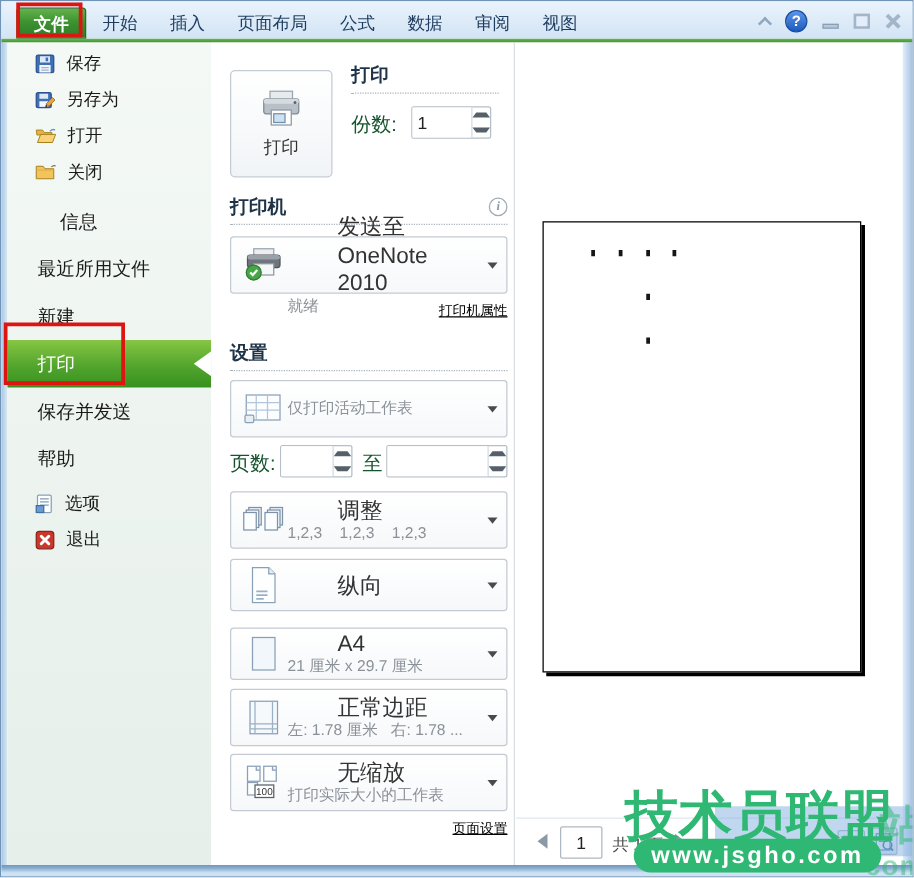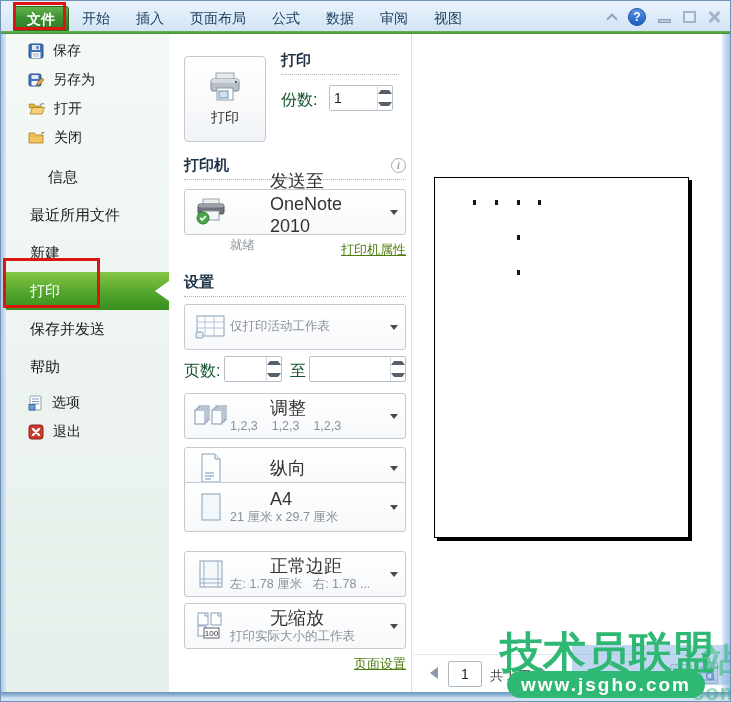--- a/index.html
+++ b/index.html
@@ -63,21 +63,21 @@
   
   .anno{position:absolute;border:3px solid #dc1511;z-index:30;pointer-events:none;}
   .anno-file{left:12px;top:1px;width:53px;height:28px;}
   .anno-print{left:2px;top:257px;width:97px;height:50px;}
 
   
   .main-panel{position:absolute;left:168px;top:33px;bottom:9px;width:242px;background:#fff;}
   .abs{position:absolute;}
   .heading{font-size:15px;font-weight:bold;color:#1e3248;}
   .dotline{border-top:1px dotted #aab4be;height:0;}
-  .link{font-size:13px;color:#4d7c0f;text-decoration:underline;cursor:pointer;}
+  .link{font-size:11px;color:#000000;text-decoration:underline;cursor:pointer;}
 
   .big-print-btn{left:15px;top:22px;width:82px;height:86px;border:1px solid #c3cad3;border-radius:4px;
     background:linear-gradient(#ffffff,#f1f4f7);display:flex;flex-direction:column;
     align-items:center;justify-content:center;gap:6px;cursor:pointer;}
   .big-print-btn span{font-size:14px;color:#333;}
 
   .spinner{display:flex;border:1px solid #b4bfc9;border-radius:2px;background:#fff;height:26px;}
   .spinner input{border:none;outline:none;flex:1;min-width:0;font-size:14px;padding:0 4px;
     font-family:"Liberation Sans",sans-serif;color:#222;}
   .spin-arrows{width:15px;border-left:1px solid #d4dbe2;display:flex;flex-direction:column;}
@@ -365,21 +365,21 @@
             <line x1="6" y1="23" x2="15" y2="23" stroke="#9ab0c4" stroke-width="1.4"></line>
             <line x1="6" y1="26" x2="12" y2="26" stroke="#9ab0c4" stroke-width="1.4"></line>
           </svg>
       </div>
       <div class="txt">
         <span class="title">纵向</span>
       </div>
       <div class="caret"></div>
     </div>
 
-    <div class="abs combo" style="left:15px;top:448px;width:222px;height:50px;">
+    <div class="abs combo" style="left:15px;top:468px;width:222px;height:42px;">
       <div class="icon-box">
         <svg width="24" height="30" viewBox="0 0 24 30">
             <rect x="3" y="2" width="18" height="26" fill="#f2f7fb" stroke="#8aa0b8"></rect>
             <rect x="3" y="2" width="18" height="26" fill="none" stroke="#ffffff" stroke-width="0"></rect>
           </svg>
       </div>
       <div class="txt">
         <span class="title">A4</span>
         <span class="sub">21 厘米 x 29.7 厘米</span>
       </div>

